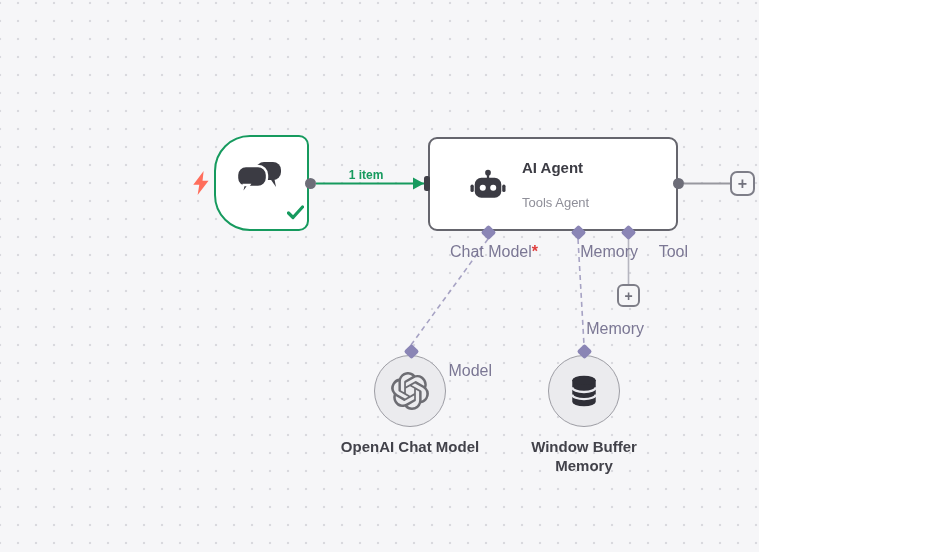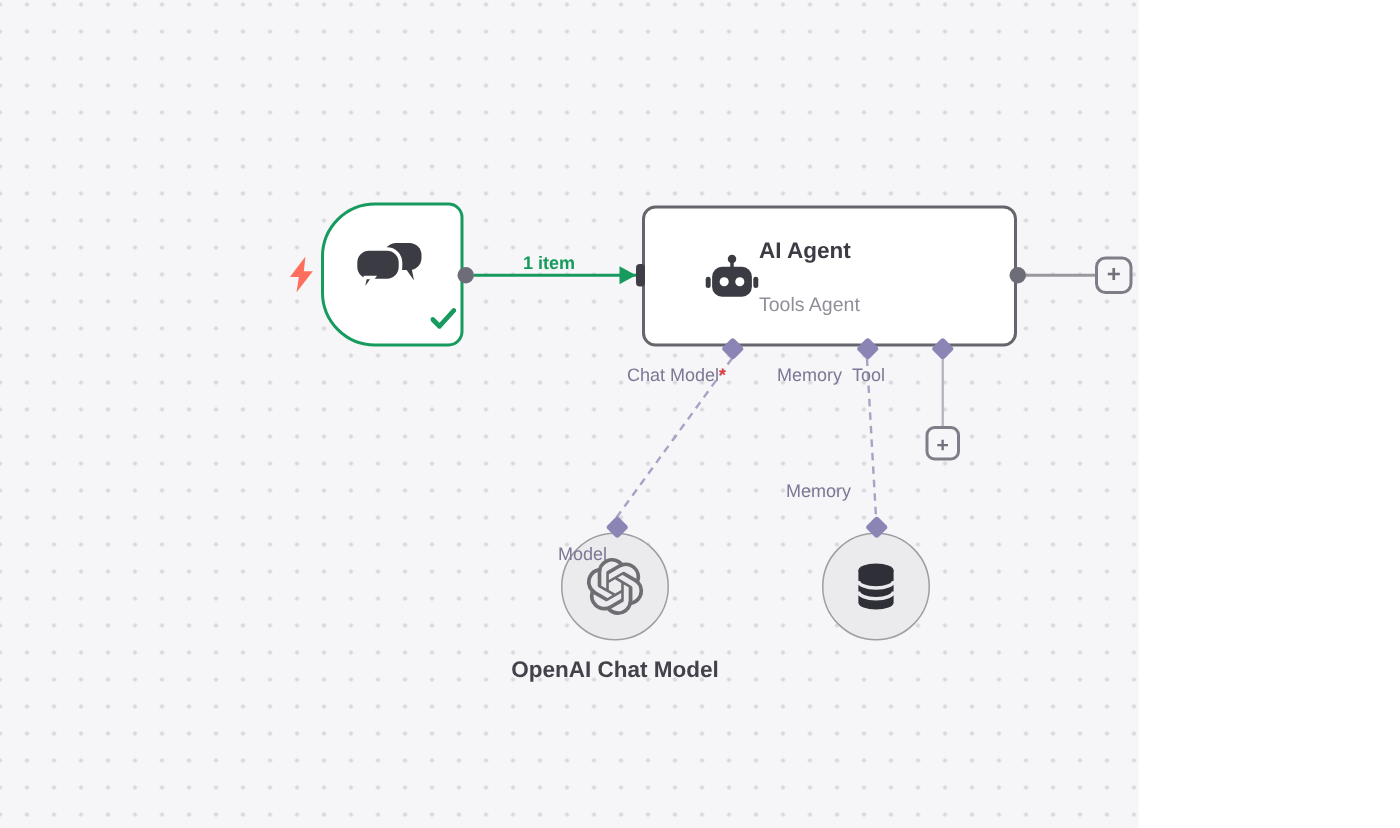--- a/index.html
+++ b/index.html
@@ -6,32 +6,32 @@
   body{font-family:"Liberation Sans","DejaVu Sans",sans-serif;}
   .canvas{
     position:relative;width:759px;height:552px;overflow:hidden;
     background-color:#f6f6f8;
     background-image:radial-gradient(circle,#d9d9de 1.2px,transparent 1.6px);
     background-size:18px 18px;background-position:9px 12px;
   }
   .wires{position:absolute;left:0;top:0;width:933px;height:552px;z-index:1;}
   .node-box{position:absolute;background:#ffffff;box-sizing:border-box;z-index:2;}
   .trigger-node{left:214px;top:135px;width:95px;height:96px;border:2px solid #169a5e;border-radius:36px 10px 10px 36px;}
-  .agent-node{left:428px;top:137px;width:250px;height:94px;border:2px solid #65656d;border-radius:9px;display:flex;align-items:center;padding-left:40px;}
+  .agent-node{left:428px;top:137px;width:250px;height:94px;border:2px solid #65656d;border-radius:9px;display:flex;align-items:center;padding-left:40px;gap:16px;}
   .agent-title{font-size:15px;font-weight:700;color:#3c3c44;}
   .agent-subtitle{font-size:13px;color:#8f8f99;margin-top:19px;}
   .icon-wrap{display:inline-flex;align-items:center;justify-content:center;}
   .bolt{position:absolute;left:193px;top:171px;z-index:2;}
   .chat-icon{position:absolute;left:236px;top:161px;z-index:3;}
   .check-icon{position:absolute;left:287px;top:205px;z-index:4;}
   .port-dot{position:absolute;width:11px;height:11px;border-radius:50%;background:#6d6d78;z-index:3;}
   .in-bar{position:absolute;left:424px;top:176px;width:6px;height:15px;border-radius:2.5px;background:#3f3f47;z-index:3;}
   .diamond{position:absolute;width:11px;height:11px;background:#8a85b5;border-radius:2px;transform:rotate(45deg);z-index:3;}
   .node-label{position:absolute;font-size:15px;font-weight:700;color:#42424a;text-align:center;line-height:19px;z-index:2;}
-  .port-label{position:absolute;font-size:12px;color:#7b7794;text-align:left;z-index:2;}
+  .port-label{position:absolute;font-size:16px;color:#7b7794;text-align:right;z-index:2;}
   .req{color:#e03e3e;font-weight:700;}
   .items-label{position:absolute;left:336px;top:168px;width:60px;text-align:center;font-size:12px;font-weight:600;color:#169a5e;z-index:2;}
   .plus-btn{position:absolute;box-sizing:border-box;display:flex;align-items:center;justify-content:center;
     background:#f6f6f8;border:2px solid #7e7e88;border-radius:7px;color:#71717c;
     font-size:16px;font-weight:600;line-height:1;cursor:pointer;z-index:2;padding:0;
     font-family:"Liberation Sans","DejaVu Sans",sans-serif;}
   .plus-big{left:730px;top:171px;width:25px;height:25px;}
   .plus-small{left:617px;top:284px;width:23px;height:23px;border-radius:6px;font-size:14px;}
   .circle-node{position:absolute;width:72px;height:72px;border-radius:50%;background:#ebebee;border:1.5px solid #9d9da4;
     box-sizing:border-box;display:flex;align-items:center;justify-content:center;z-index:2;}
@@ -127,14 +127,15 @@
       <svg width="28" height="32" viewBox="0 0 26 30">
         <path d="M2 5 V25 a11 4.4 0 0 0 22 0 V5" fill="#2f2f37"></path>
         <ellipse cx="13" cy="5" rx="11" ry="4.4" fill="#2f2f37"></ellipse>
         <path d="M2 11.5 a11 4.4 0 0 0 22 0" fill="none" stroke="#e9e9ee" stroke-width="2.2"></path>
         <path d="M2 18.2 a11 4.4 0 0 0 22 0" fill="none" stroke="#e9e9ee" stroke-width="2.2"></path>
       </svg>
     </span>
   </div>
   <div class="diamond" style="left:578.5px;top:345.5px;"></div>
   <div class="port-label" style="left:524px;top:320px;width:120px;">Memory</div>
+  <div class="node-label" style="left:519px;top:437px;width:130px;">Window Buffer Memory</div>
 
 </div>
 
 </body></html>

